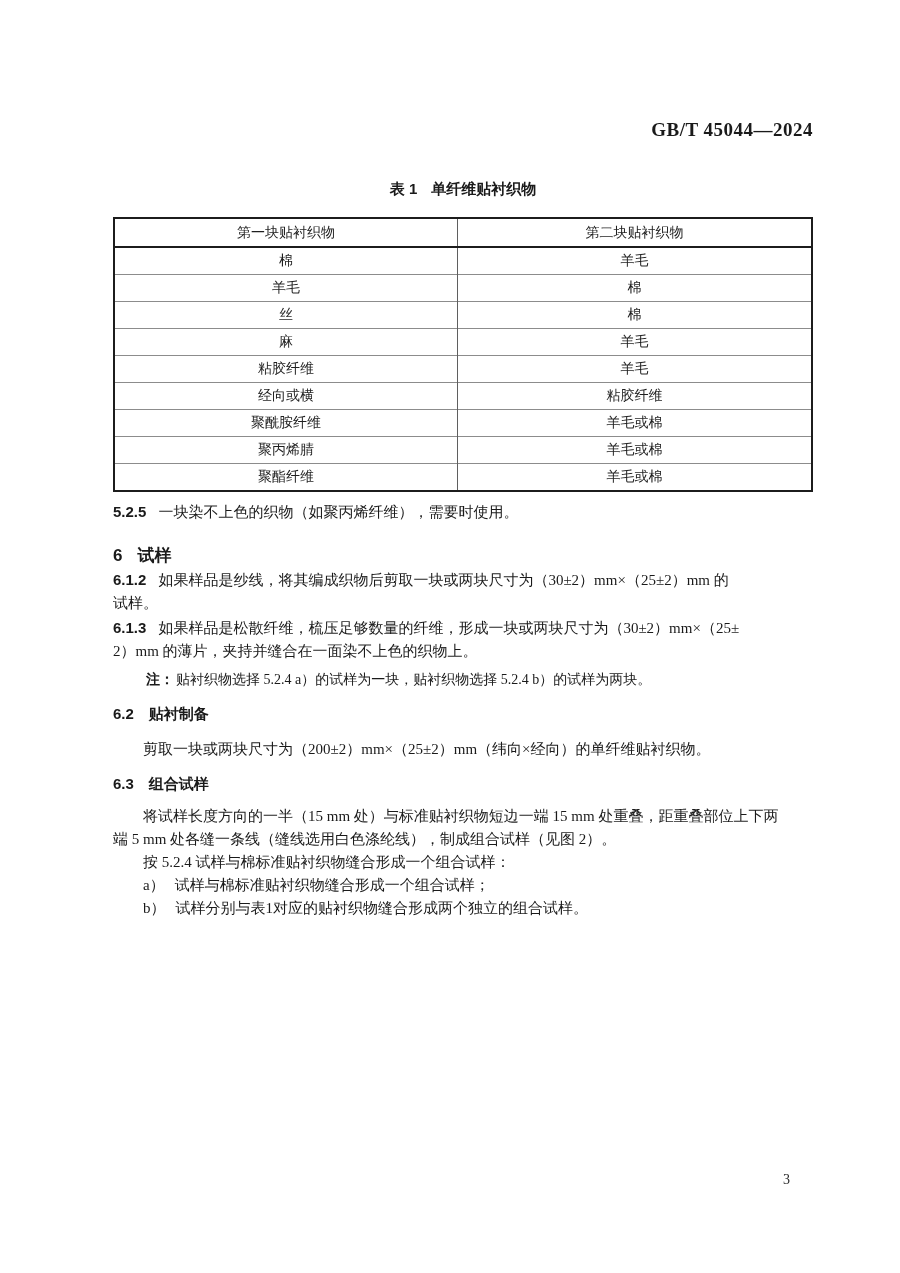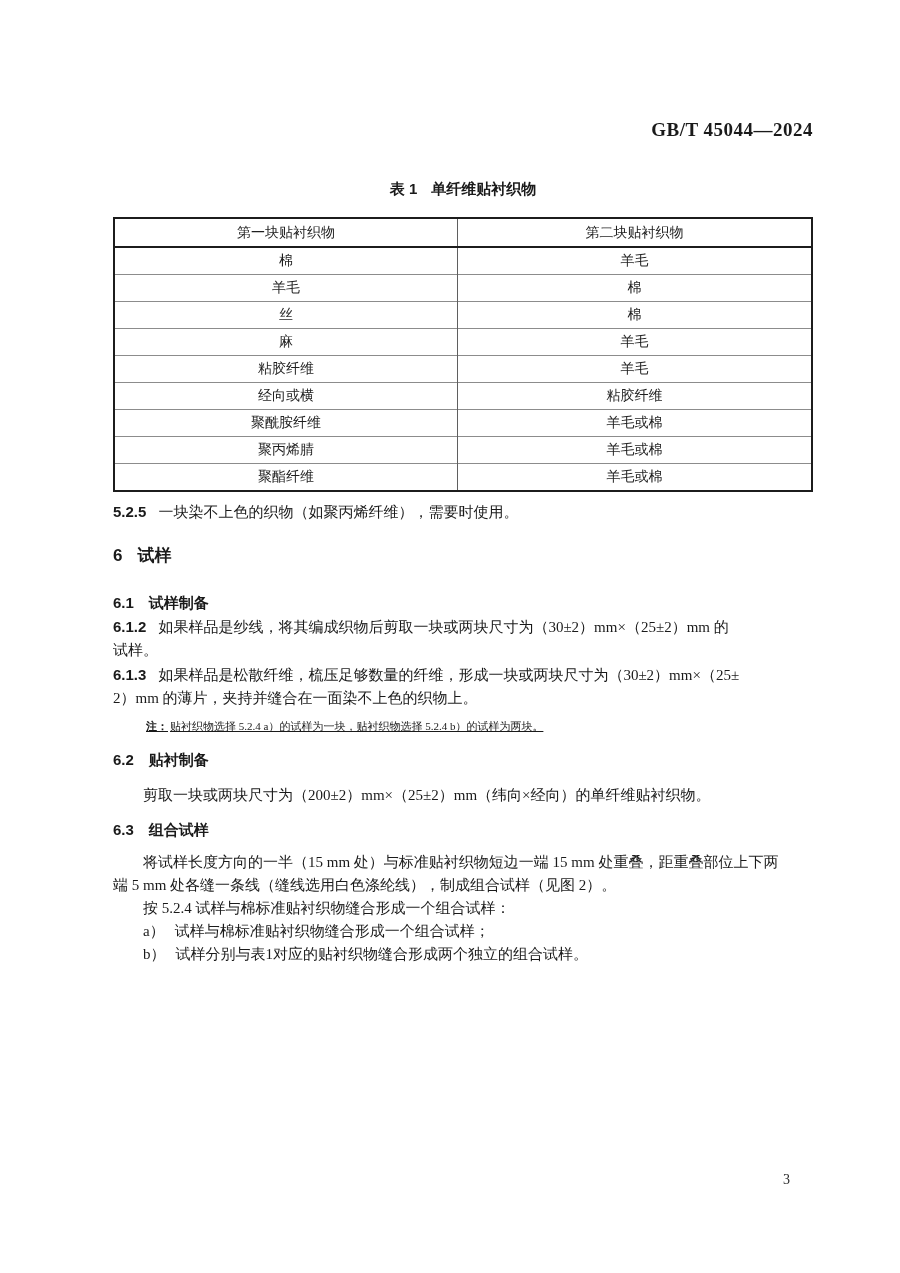--- a/index.html
+++ b/index.html
@@ -75,23 +75,22 @@
   .h2{font-size:15px;}
   .heading .clause-num{margin-right:15px;}
 
   .mt-525{margin-top:11px;line-height:18px;}
   .mt-s61{margin-top:25px;}
   .mt-611{margin-top:10px;}
   .mt-tight{margin-top:1px;}
   .note{
     margin-top:6px;
     margin-left:33px;
-    font-size:11px;line-height:20px;
+    font-size:14px;line-height:20px;
     white-space:pre-line;
-    text-decoration:underline;
   }
   .note .note-label{
     font-family:"Liberation Sans","DejaVu Sans",sans-serif;
     font-weight:bold;margin-right:2px;
   }
   .mt-s62{margin-top:13px;}
   .mt-p62{margin-top:13px;text-indent:2em;}
   .mt-s63{margin-top:12px;}
   .mt-p631{margin-top:10px;text-indent:2em;}
   .indent{text-indent:2em;}
@@ -160,21 +159,20 @@
             <td>聚酯纤维</td>
             <td>羊毛或棉</td>
           </tr>
         </tbody>
     </table>
 
     <p class="para mt-525"><span class="clause-num">5.2.5</span><span>一块染不上色的织物（如聚丙烯纤维），需要时使用。</span></p>
 
     <div class="heading h1"><span class="clause-num">6</span><span>试样</span></div>
 
-    <div class="heading h2 mt-s61"><span class="clause-num">6.1</span><span>试样制备</span></div>
 
 
     <p class="para mt-tight"><span class="clause-num">6.1.2</span><span>如果样品是纱线，将其编成织物后剪取一块或两块尺寸为（30±2）mm×（25±2）mm 的
 试样。</span></p>
 
     <p class="para mt-tight"><span class="clause-num">6.1.3</span><span>如果样品是松散纤维，梳压足够数量的纤维，形成一块或两块尺寸为（30±2）mm×（25±
 2）mm 的薄片，夹持并缝合在一面染不上色的织物上。</span></p>
 
     <p class="note"><span class="note-label">注：</span><span>贴衬织物选择 5.2.4 a）的试样为一块，贴衬织物选择 5.2.4 b）的试样为两块。</span></p>
 

